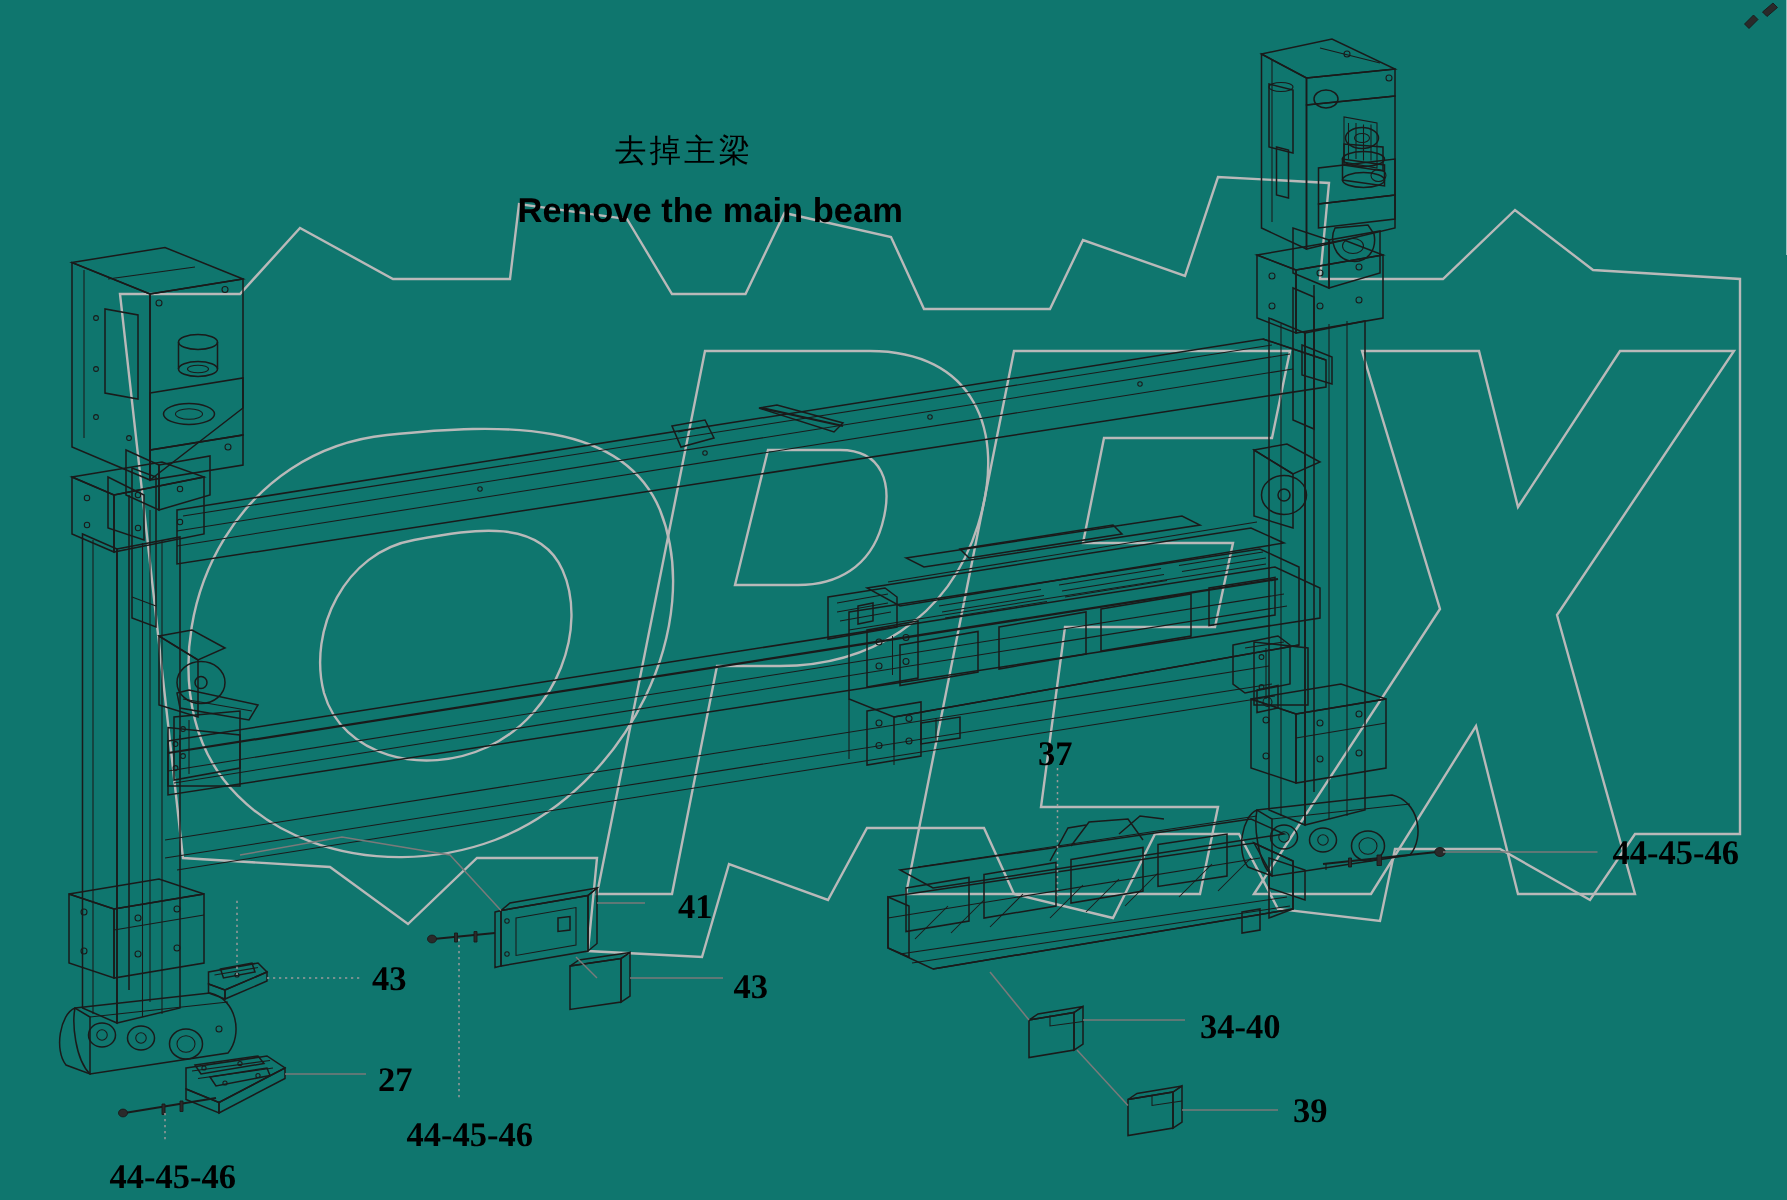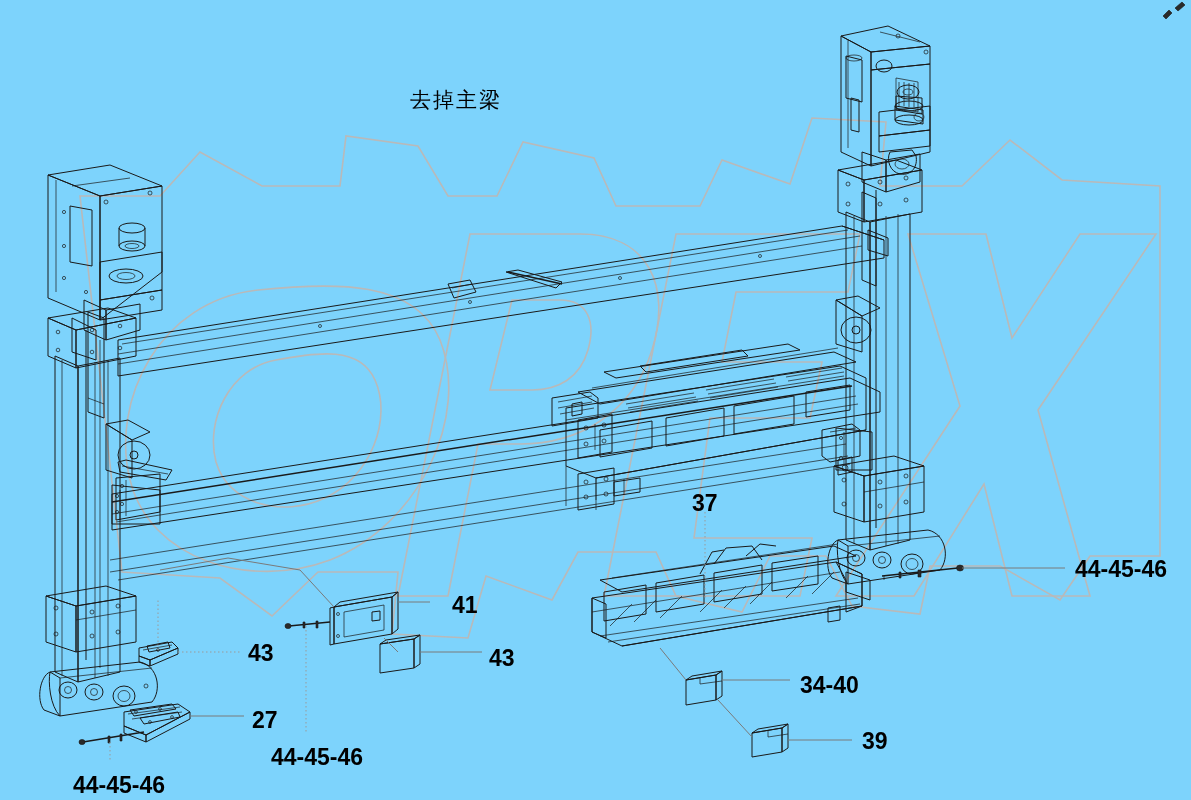--- a/index.html
+++ b/index.html
@@ -4,21 +4,21 @@
 <style>
   html, body {
     margin: 0;
     padding: 0;
     background: #ffffff;
   }
   #page {
     position: relative;
     width: 1191px;
     height: 800px;
-    background: #7dd3fc;
+    background: #0f766e;
     overflow: hidden;
     font-family: "Liberation Sans", sans-serif;
   }
   #diagram-svg {
     position: absolute;
     left: 0; top: 0;
     width: 1191px;
     height: 800px;
   }
   .title-cn {
@@ -36,21 +36,21 @@
     left: 345px;
     top: 127px;
     font-family: "Liberation Sans", sans-serif;
     font-size: 23px;
     font-weight: 700;
     color: #000;
     white-space: nowrap;
   }
   .callout {
     position: absolute;
-    font-family: Liberation Sans, sans-serif;
+    font-family: Liberation Serif, serif;
     font-size: 23px;
     font-weight: 700;
     color: #000;
     white-space: nowrap;
   }
 </style>
 </head>
 <body>
 
 <div id="page">
@@ -532,20 +532,21 @@
       <path class="leadD" d="M306 626 L306 732"></path>
 
       <path class="leadD" d="M110 742 L110 760"></path>
 
       <path class="leadD" d="M158 650 L158 600"></path>
     </g>
 
   </svg>
 
   <div class="title-cn">去掉主梁</div>
+  <div class="title-en">Remove the main beam</div>
 
   <div class="callout" style="left:692px; top:490px;">37</div>
   <div class="callout" style="left:1075px; top:556px;">44-45-46</div>
   <div class="callout" style="left:452px; top:592px;">41</div>
   <div class="callout" style="left:248px; top:640px;">43</div>
   <div class="callout" style="left:489px; top:645px;">43</div>
   <div class="callout" style="left:800px; top:672px;">34-40</div>
   <div class="callout" style="left:252px; top:707px;">27</div>
   <div class="callout" style="left:862px; top:728px;">39</div>
   <div class="callout" style="left:271px; top:744px;">44-45-46</div>

